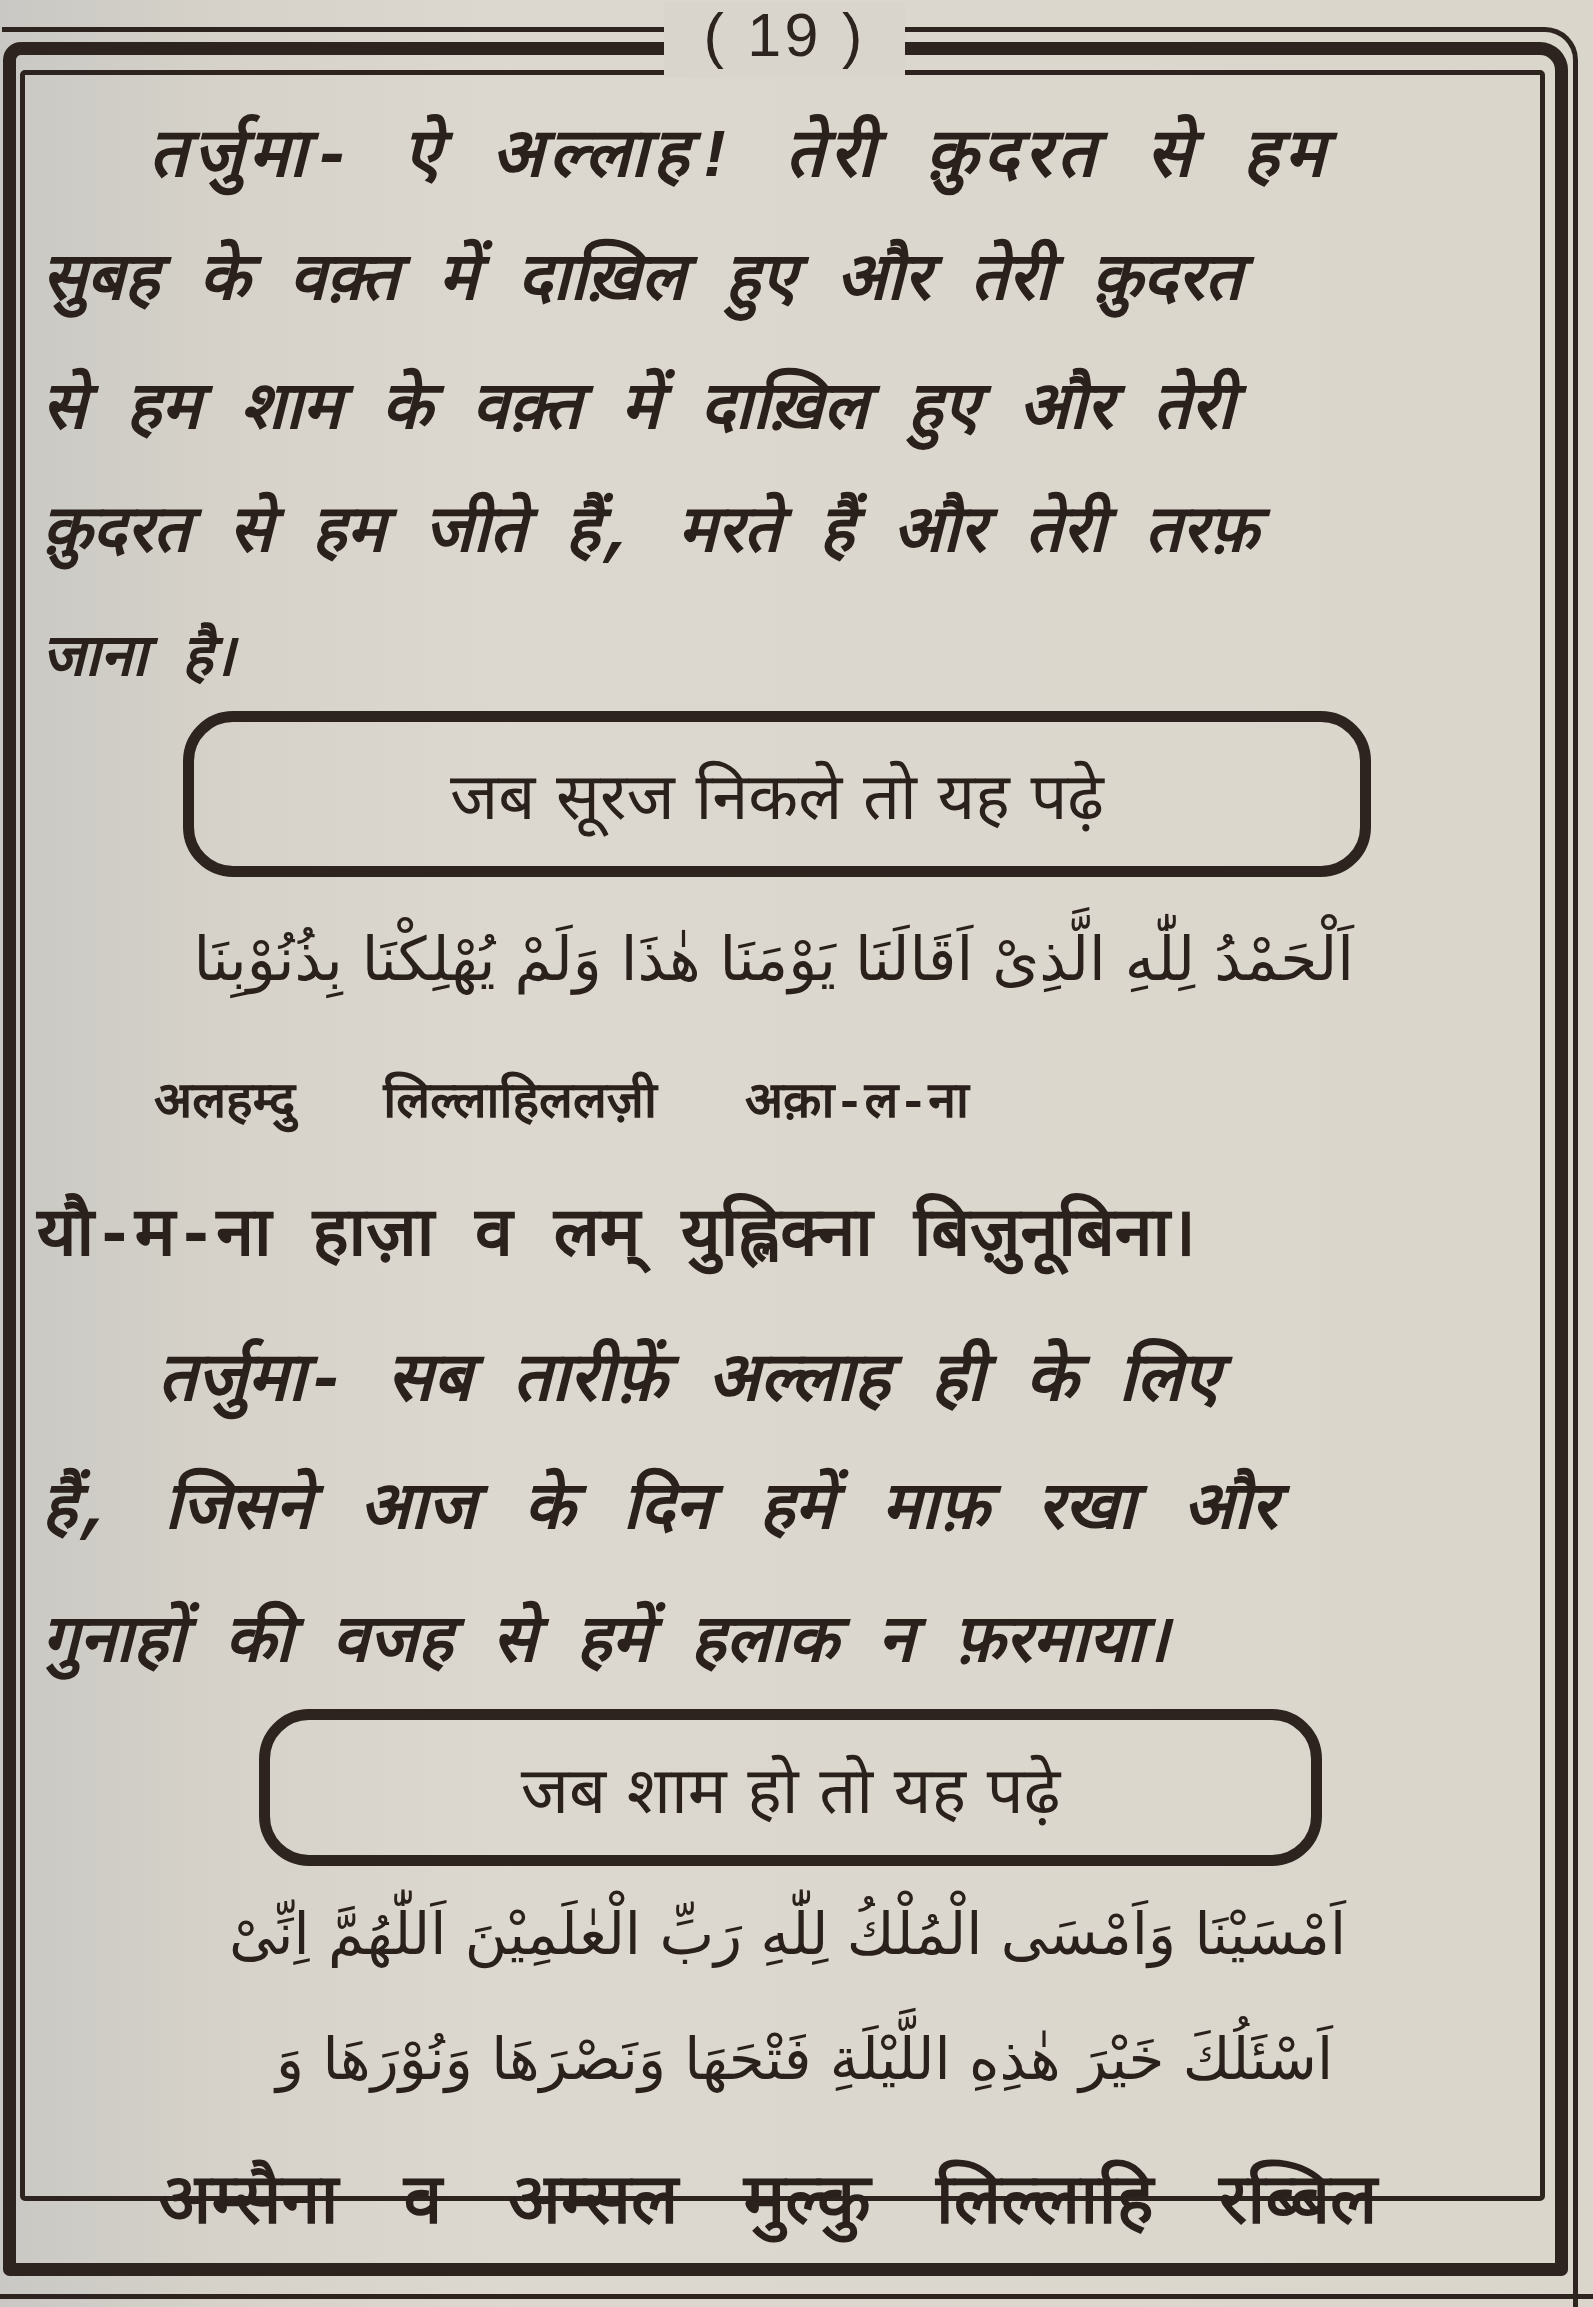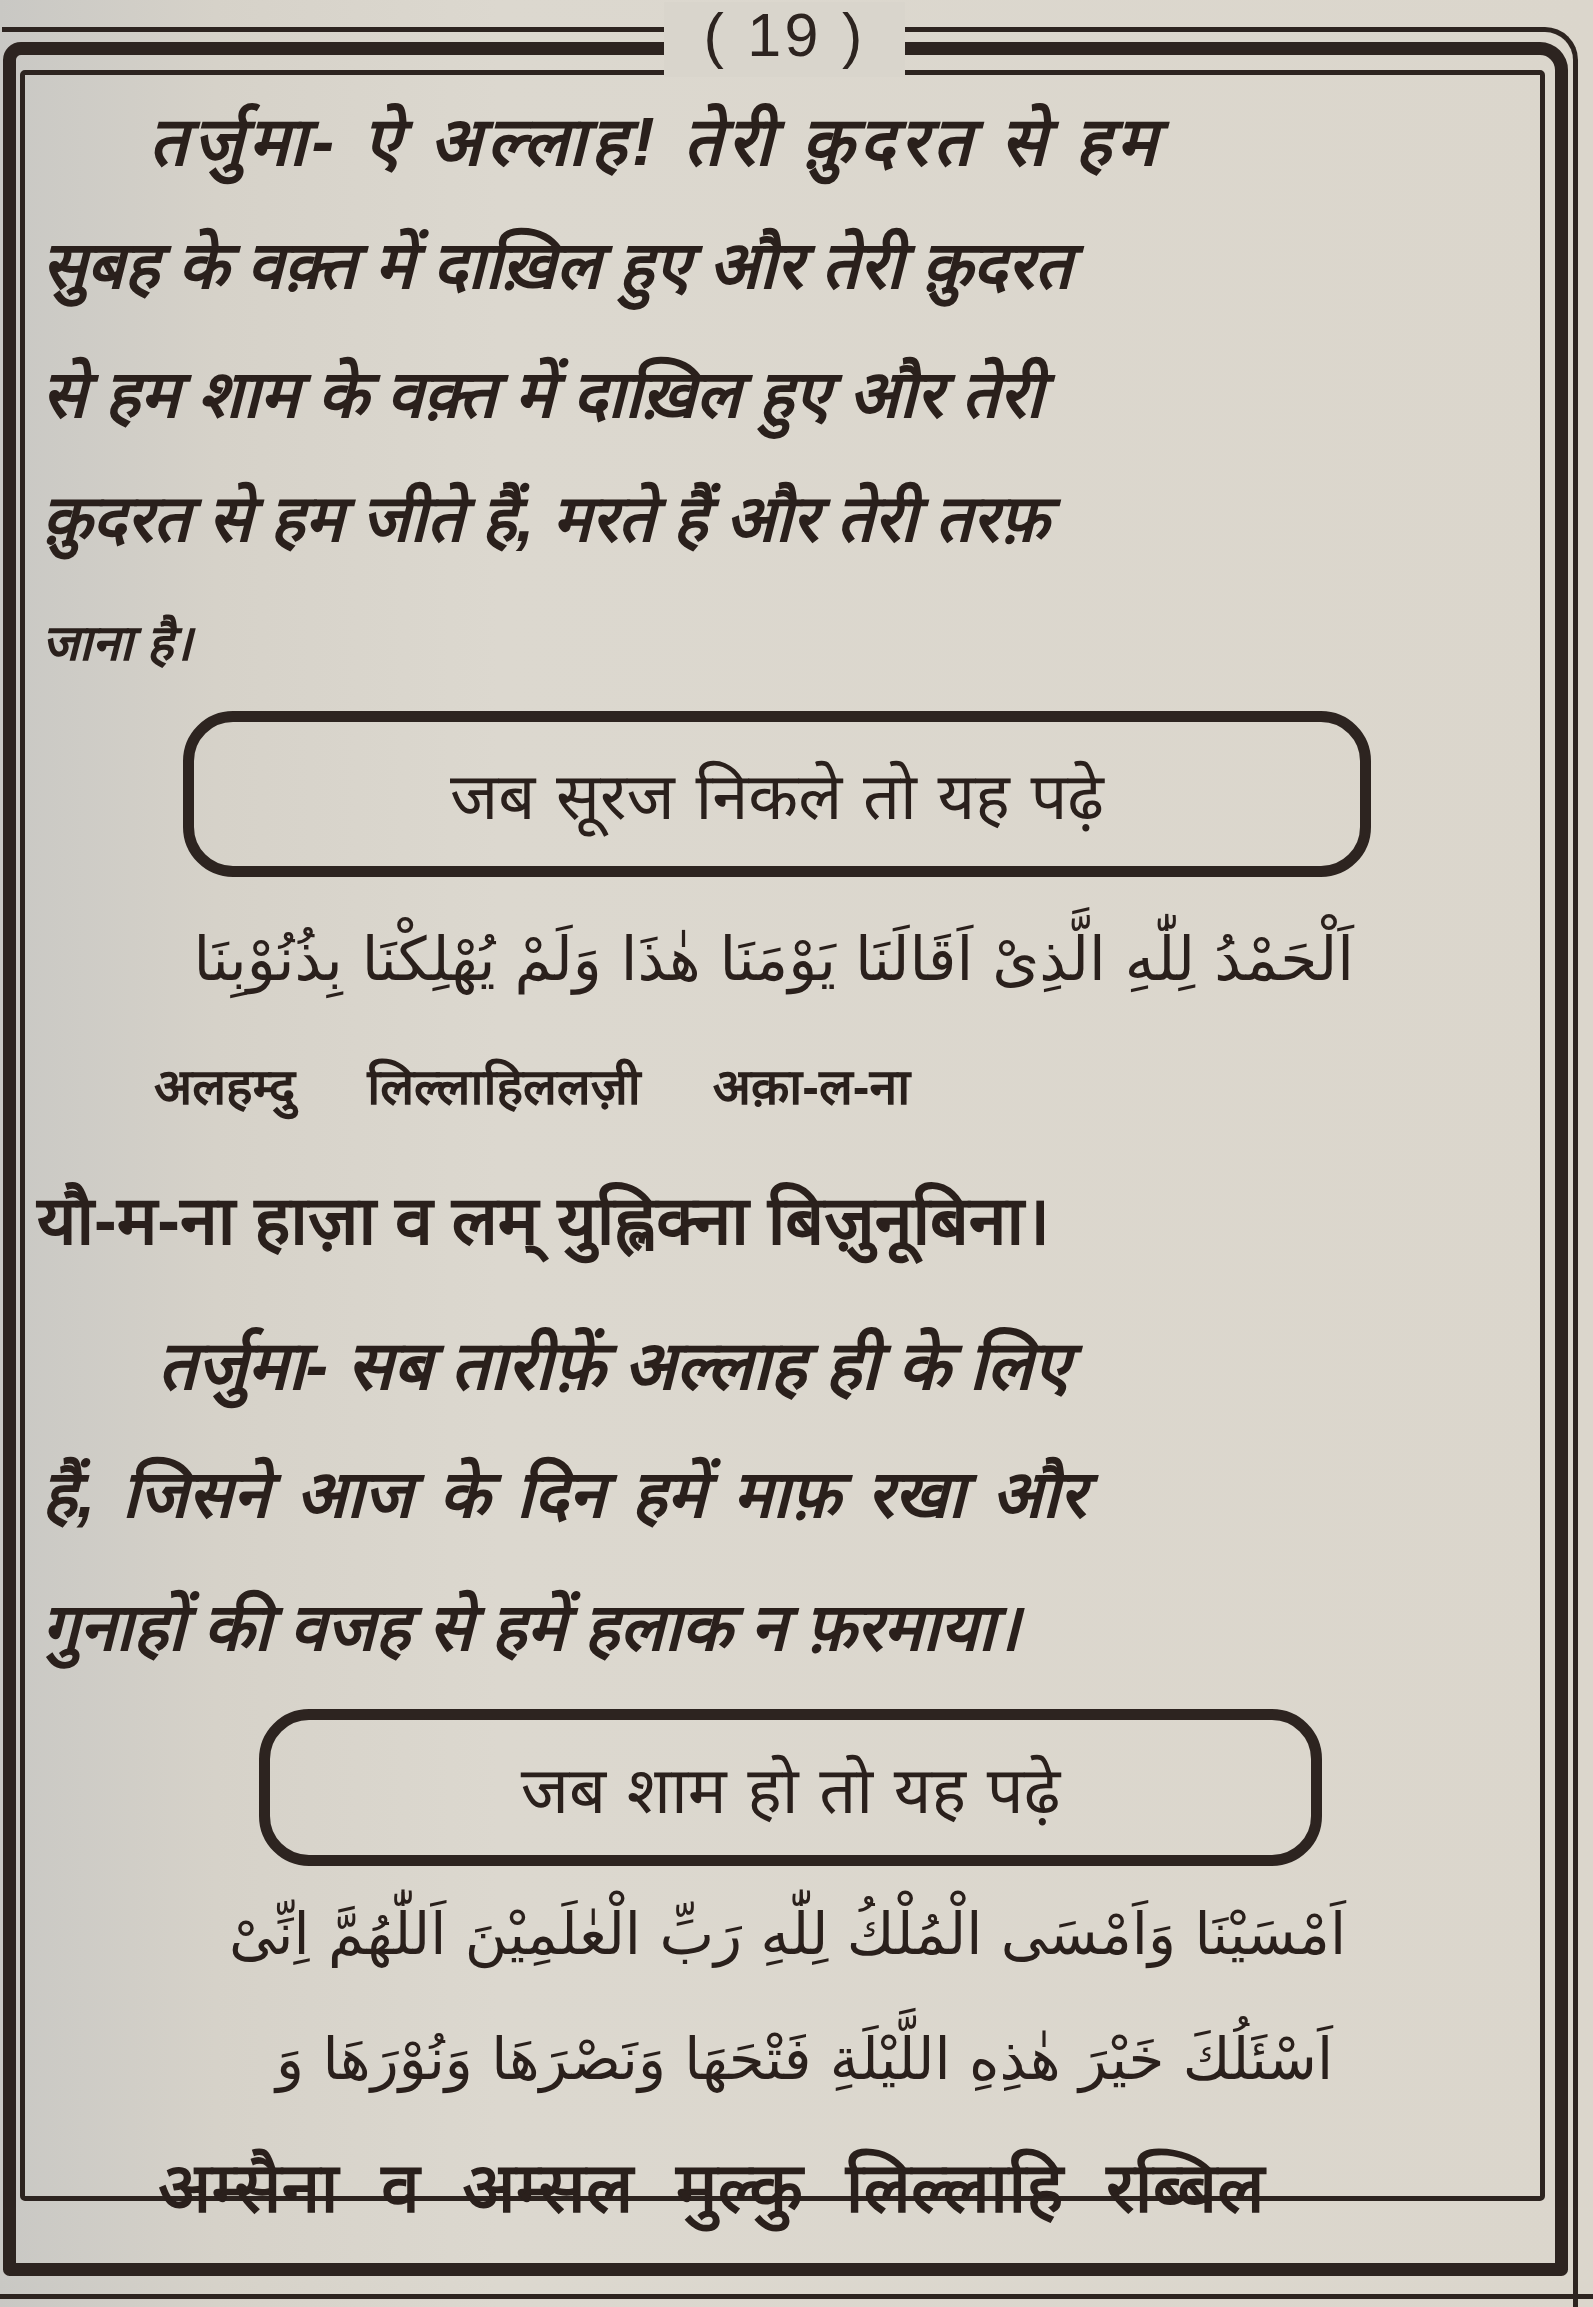--- a/index.html
+++ b/index.html
@@ -61,27 +61,28 @@
       background: #d9d5cc;
       text-align: center;
       font-family: "Liberation Sans", sans-serif;
       font-size: 61px;
       line-height: 66px;
       color: #2d2420;
       letter-spacing: 3.3px;
     }
     .hi-line {
       position: absolute;
-      font-family: Liberation Sans, sans-serif;
+      font-family: Liberation Mono, monospace;
       font-weight: bold;
       font-size: 71px;
       line-height: 91px;
       white-space: nowrap;
       color: #2a201c;
       transform-origin: left top;
+      margin-top: 16px;
     }
     .italic { font-style: italic; }
     .heading-box {
       position: absolute;
       border: 11.6px solid #2d2420;
       border-radius: 50px;
       box-sizing: border-box;
       display: flex;
       align-items: center;
       justify-content: center;
@@ -113,21 +114,21 @@
   <div class="frame-inner"></div>
   <div class="bottom-line"></div>
 
   <div class="page-number">( 19 )</div>
 
   <div>
     <div class="hi-line italic" style="left:149px; top:96px; font-size:68px; letter-spacing:5px;">तर्जुमा- ऐ अल्लाह! तेरी क़ुदरत से हम</div>
     <div class="hi-line italic" style="left:42px; top:220px; font-size:66px;">सुबह के वक़्त में दाख़िल हुए और तेरी क़ुदरत</div>
     <div class="hi-line italic" style="left:42px; top:349px; font-size:66px;">से हम शाम के वक़्त में दाख़िल हुए और तेरी</div>
     <div class="hi-line italic" style="left:42px; top:473px; font-size:65px;">क़ुदरत से हम जीते हैं, मरते हैं और तेरी तरफ़</div>
-    <div class="hi-line italic" style="left:42px; top:598px; font-size:50px;">जाना है।</div>
+    <div class="hi-line italic" style="left:42px; top:598px; font-size:58px;">जाना है।</div>
   </div>
 
   <div class="heading-box" style="left:183px; top:711px; width:1188px; height:166px;">
     <span class="heading-text">जब सूरज निकले तो यह पढ़े</span>
   </div>
 
   <div class="ar-line" style="left:208px; top:918px; width:1146px; font-size:60px;">اَلْحَمْدُ لِلّٰهِ الَّذِیْ اَقَالَنَا يَوْمَنَا هٰذَا وَلَمْ يُهْلِكْنَا بِذُنُوْبِنَا</div>
 
   <div class="hi-line" style="left:154px; top:1042px; font-size:50px; word-spacing:58px;">अलहम्दु लिल्लाहिललज़ी अक़ा-ल-ना</div>
   <div class="hi-line italic" style="left:158px; top:1320px; font-size:68px;">तर्जुमा- सब तारीफ़ें अल्लाह ही के लिए</div>

